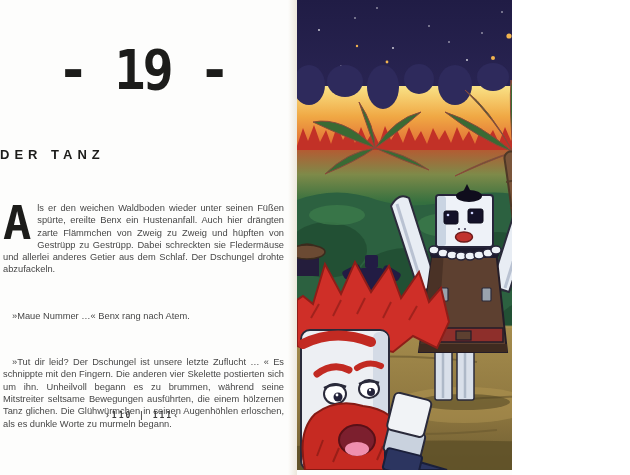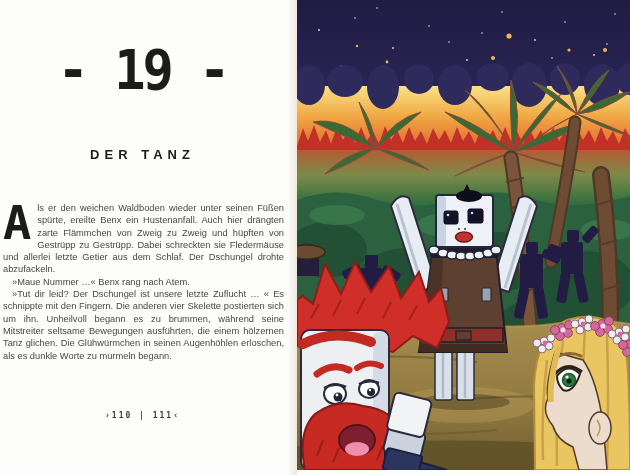--- a/index.html
+++ b/index.html
@@ -1,49 +1,49 @@
 <!DOCTYPE html>
 <html lang="de"><head>
 <meta charset="utf-8">
 <style>
   html,body{margin:0;padding:0;background:#ffffff;}
-  .spread{position:relative;width:630px;height:475px;background:#fdfdfc;overflow:hidden;
+  .spread{position:relative;width:512px;height:475px;background:#fdfdfc;overflow:hidden;
           font-family:"Liberation Sans",sans-serif;color:#3f3f3f;}
   
   .page-left{position:absolute;left:0;top:0;width:297px;height:475px;background:#fdfdfc;}
   .page-left::after{content:'';position:absolute;right:0;top:0;bottom:0;width:9px;
           background:linear-gradient(to right,rgba(0,0,0,0),rgba(196,178,140,.28));}
   .chapter-number{position:absolute;top:40px;left:0;width:285px;text-align:center;
           font-family:"DejaVu Sans Mono",monospace;font-weight:bold;font-size:52px;
           letter-spacing:-3px;color:#1c1c1a;transform:scaleY(1.05);}
-  .chapter-title{position:absolute;top:147px;left:0;width:285px;text-align:center;
+  .chapter-title{position:absolute;top:147px;left:0;width:285px;
           font-weight:bold;font-size:13px;letter-spacing:5px;color:#1c1c1a;}
   .body-text{position:absolute;top:202px;left:3px;width:281px;font-size:9.3px;
           line-height:12.3px;text-align:justify;color:#474747;}
   .body-text p{margin:0;}
-  .body-text p.indent{text-indent:9px;}
+  .body-text p.indent{text-indent:9px;margin-top:34px;}
   .dropcap{float:left;font-family:"DejaVu Sans Mono",monospace;font-weight:bold;
           font-size:47px;line-height:37px;padding:2px 6px 0 0;color:#1c1c1a;}
   .page-footer{position:absolute;top:411px;left:0;width:285px;text-align:center;
           font-family:"DejaVu Sans Mono",monospace;font-weight:bold;font-size:8px;
           letter-spacing:2px;color:#3a3a3a;}
   
   .page-right{position:absolute;left:297px;top:0;width:333px;height:470px;overflow:hidden;background:#241f4d;}
   .page-right svg{display:block;}
 </style>
 </head>
 <body>
 
 <div class="spread">
 
   <div class="page-left">
     <div class="chapter-number">- 19 -</div>
     <div class="chapter-title">DER TANZ</div>
     <div class="body-text">
-      <p><span class="dropcap">A</span><span>ls er den weichen Waldboden wieder unter seinen Füßen spürte, ereilte Benx ein Hustenanfall. Auch hier drängten zarte Flämmchen von Zweig zu Zweig und hüpften von Gestrüpp zu Gestrüpp. Dabei schreckten sie Fledermäuse und allerlei letzte Getier aus dem Schlaf. Der Dschungel drohte abzufackeln.</span></p>
+      <p><span class="dropcap">A</span><span>ls er den weichen Waldboden wieder unter seinen Füßen spürte, ereilte Benx ein Hustenanfall. Auch hier drängten zarte Flämmchen von Zweig zu Zweig und hüpften von Gestrüpp zu Gestrüpp. Dabei schreckten sie Fledermäuse und allerlei anderes Getier aus dem Schlaf. Der Dschungel drohte abzufackeln.</span></p>
       <p class="indent">»Maue Nummer …« Benx rang nach Atem.</p>
       <p class="indent">»Tut dir leid? Der Dschungel ist unsere letzte Zuflucht … « Es schnippte mit den Fingern. Die anderen vier Skelette postierten sich um ihn. Unheilvoll begann es zu brummen, während seine Mitstreiter seltsame Bewegungen ausführten, die einem hölzernen Tanz glichen. Die Glühwürmchen in seinen Augenhöhlen erloschen, als es dunkle Worte zu murmeln begann.</p>
     </div>
     <div class="page-footer">›110 | 111‹</div>
   </div>
 
   <div class="page-right">
     <svg viewBox="0 0 333 470" width="333" height="470">
       <defs>
         <linearGradient id="skyG" x1="0" y1="0" x2="0" y2="1">

